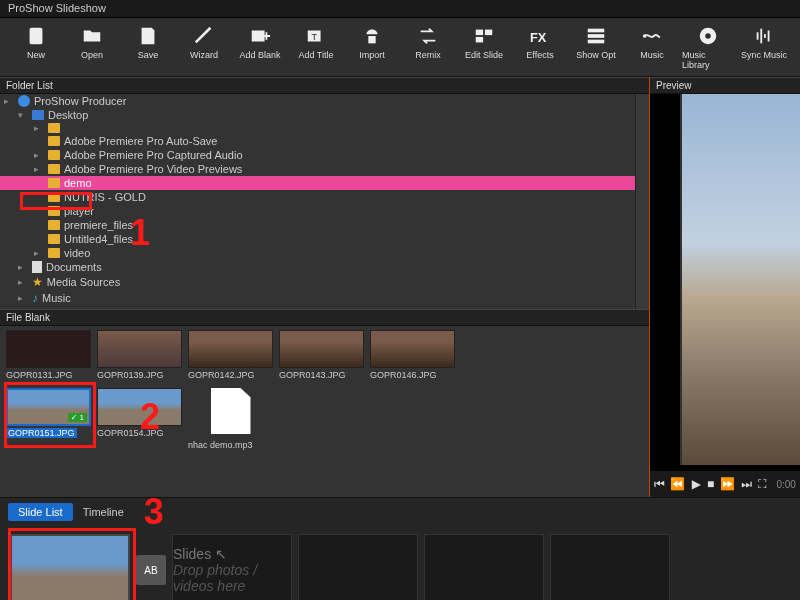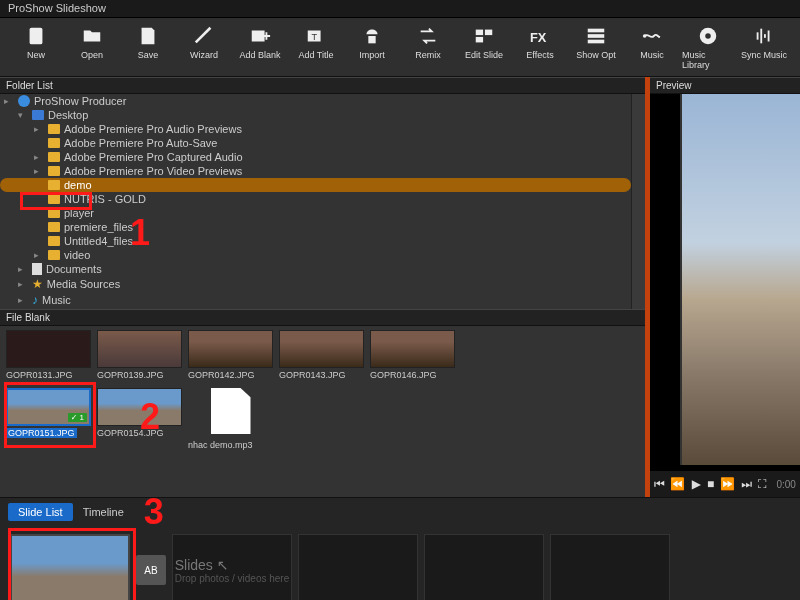--- a/index.html
+++ b/index.html
@@ -42,38 +42,38 @@
   .tool-btn svg { width: 22px; height: 22px; fill: #eee; }
   .main {
     display: flex;
     height: 420px;
   }
   .left {
     width: 650px;
     display: flex;
     flex-direction: column;
     background: #333;
-    border-right:5px solid #c2410c;
+    border-right:1px solid #c2410c;
   }
   .panel-header {
     background: #222;
     color: #ddd;
     font-size: 10px;
     padding: 2px 6px;
     border-top:1px solid #444;
     border-bottom:1px solid #111;
   }
   .tree-row {
     display:flex; align-items:center;
     padding: 1px 4px;
     gap: 4px;
     font-size: 11px;
     color:#ccc;
   }
-  .tree-row.selected { background: #a16207; color:#fff;border-radius:7px; }
+  .tree-row.selected { background: #ec4899; color:#fff; }
   .folder-icon { width:12px; height:10px; background:#e8b030; display:inline-block; border-radius:1px; }
   .globe-icon { width:12px; height:12px; background:#3a8dde; border-radius:50%; display:inline-block; }
   .doc-icon { width:10px;height:12px;background:#ddd;display:inline-block; }
   .star-icon { color:#e8b030; font-size:12px; }
   .note-icon { color:#3ad; font-size:12px; }
   .expander { width:10px; color:#888; font-size:9px; }
   .indent1 { padding-left: 18px; }
   .indent2 { padding-left: 34px; }
   .scroll-stub {
     width: 14px; background:#3a3a3a;
@@ -172,21 +172,21 @@
     border:2px solid #444;
   }
   .ab-badge {
     width:30px; height:30px;
     background:#555; color:#fff;
     display:flex; align-items:center; justify-content:center;
     font-size:10px;
     border-radius:2px;
   }
   .slides-hint { color:#777; font-size:14px; }
-  .slides-hint small { display:block; font-size:10px; color:#555; }
+  .slides-hint small { display:block; font-size:14px; color:#555;font-style:italic; }
   .red-box {
     position:absolute;
     border:3px solid #ff1a1a;
     pointer-events:none;
     z-index:50;
   }
   .red-num {
     position:absolute;
     color:#ff1a1a;
     font-size:36px;
@@ -340,21 +340,20 @@
             <span>ProShow Producer</span>
           </div>
         <div class="tree-row indent1">
             <span class="expander">▾</span>
             <span class="folder-icon" style="background:#3a7ad6"></span>
             <span>Desktop</span>
           </div>
         <div class="tree-row indent2">
             <span class="expander">▸</span>
             <span class="folder-icon"></span>
-            <span>Adobe Premiere Pro Audio Previews</span>
           </div>
         <div class="tree-row indent2">
             <span class="expander"></span>
             <span class="folder-icon"></span>
             <span>Adobe Premiere Pro Auto-Save</span>
           </div>
         <div class="tree-row indent2">
             <span class="expander">▸</span>
             <span class="folder-icon"></span>
             <span>Adobe Premiere Pro Captured Audio</span>

